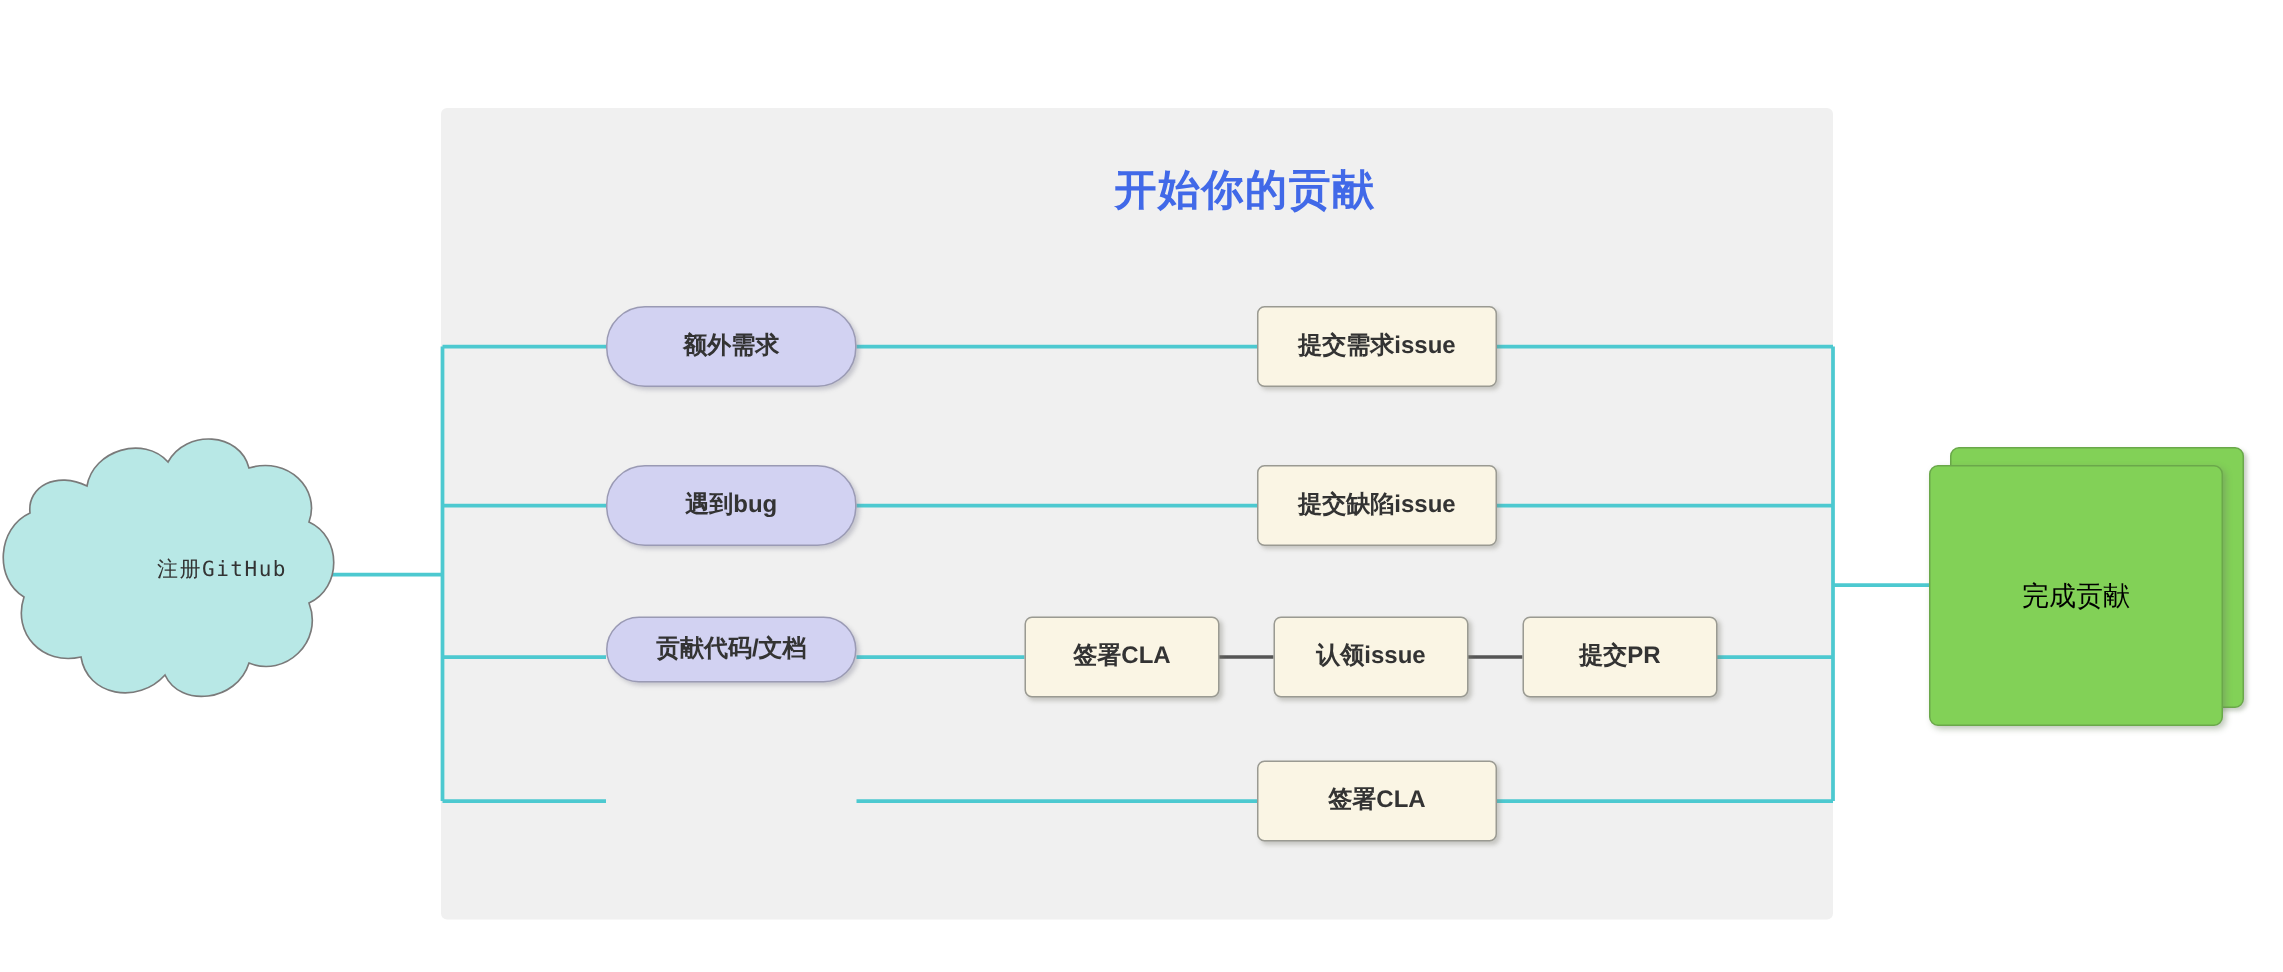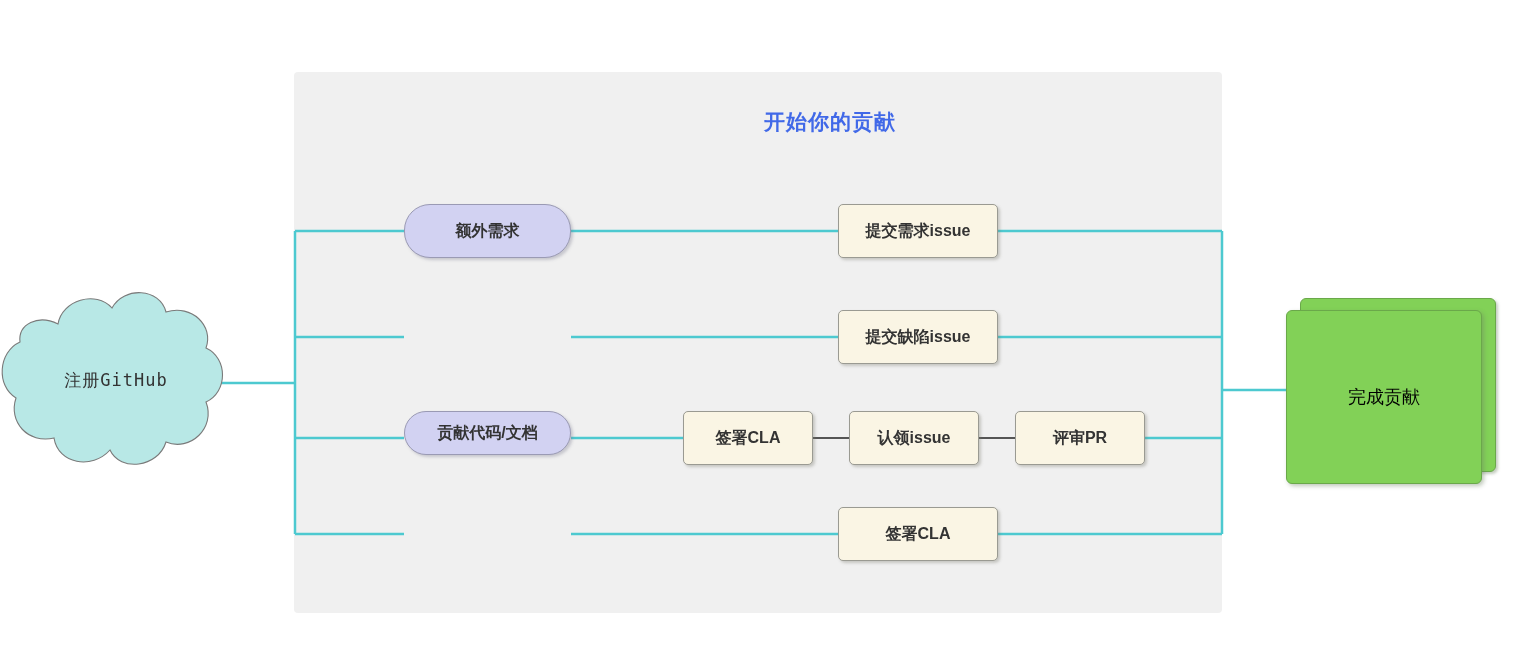--- a/index.html
+++ b/index.html
@@ -33,21 +33,21 @@
     height: 541px;
     background: #f0f0f0;
     border-radius: 4px;
   }
   .panel-title {
     position: absolute;
     left: 294px;
     top: 108px;
     width: 1072px;
     text-align: center;
-    font-size: 21px;
+    font-size: 28px;
     font-weight: bold;
     color: #4169e8;
     letter-spacing: 1px;
   }
   .node {
     position: absolute;
     display: flex;
     align-items: center;
     justify-content: center;
     box-sizing: border-box;
@@ -80,23 +80,24 @@
   .cloud-label {
     position: absolute;
     left: 0;
     top: 0;
     width: 232px;
     height: 200px;
     display: flex;
     align-items: center;
     justify-content: center;
     font-family: "DejaVu Sans Mono", "Liberation Mono", monospace;
-    font-size: 17px;
+    font-size: 14px;
     color: #333333;
     letter-spacing: 1px;
+    padding-left: 32px;
   }
   .stack-wrap {
     position: absolute;
     left: 1286px;
     top: 298px;
     width: 210px;
     height: 192px;
   }
   .stack-back {
     position: absolute;
@@ -176,39 +177,42 @@
                C 28 164, 8 142, 16 118
                C -4 106, -2 72, 20 62
                C 18 44, 38 34, 58 44 Z" fill="#b8e8e6" stroke="#7a7a7a" stroke-width="1.1"></path>
     </svg>
     <div class="cloud-label">注册GitHub</div>
   </div>
 
   <div class="node node-pill" style="left:404px; top:204px; width:167px; height:54px;">
     <span>额外需求</span>
   </div>
+  <div class="node node-pill" style="left:404px; top:310px; width:167px; height:54px;">
+    <span>遇到bug</span>
+  </div>
   <div class="node node-pill" style="left:404px; top:411px; width:167px; height:44px;">
     <span>贡献代码/文档</span>
   </div>
 
   <div class="node node-box" style="left:838px; top:204px; width:160px; height:54px;">
     <span>提交需求issue</span>
   </div>
   <div class="node node-box" style="left:683px; top:411px; width:130px; height:54px;">
     <span>签署CLA</span>
   </div>
 
   <div class="node node-box" style="left:838px; top:310px; width:160px; height:54px;">
     <span>提交缺陷issue</span>
   </div>
   <div class="node node-box" style="left:849px; top:411px; width:130px; height:54px;">
     <span>认领issue</span>
   </div>
   <div class="node node-box" style="left:1015px; top:411px; width:130px; height:54px;">
-    <span>评审PR</span>
+    <span>提交PR</span>
   </div>
 
   <div class="node node-box" style="left:838px; top:507px; width:160px; height:54px;">
     <span>签署CLA</span>
   </div>
 
   <div class="stack-wrap">
     <div class="stack-back"></div>
     <div class="stack-front">
       <span>完成贡献</span>

